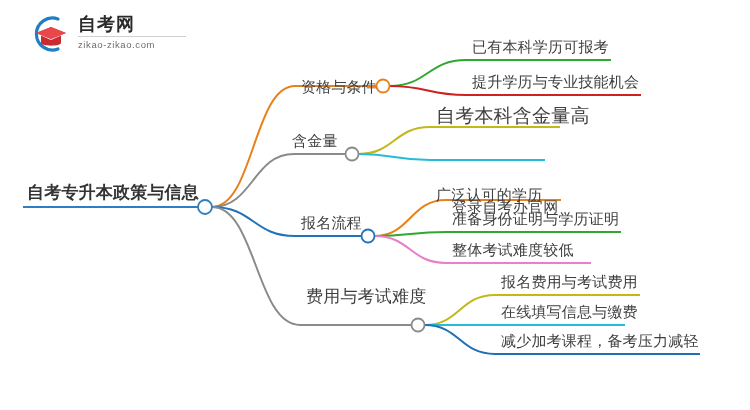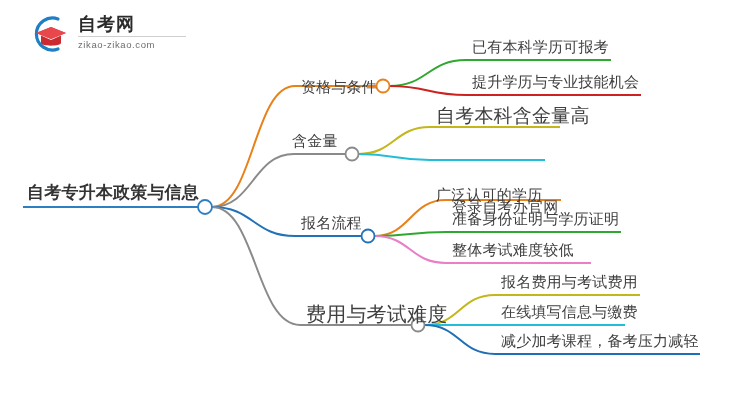--- a/index.html
+++ b/index.html
@@ -152,19 +152,19 @@
       <div class="node-label node-branch" style="left: 301px; top: 79px; font-size: 15px;">资格与条件</div>
       <div class="node-label node-leaf" style="left: 472px; top: 39px; font-size: 15px;">已有本科学历可报考</div>
       <div class="node-label node-leaf" style="left: 472px; top: 74px; font-size: 15px;">提升学历与专业技能机会</div>
       <div class="node-label node-branch" style="left: 292px; top: 133px; font-size: 15px;">含金量</div>
       <div class="node-label node-leaf" style="left: 436px; top: 106px; font-size: 19px;">自考本科含金量高</div>
       <div class="node-label node-leaf" style="left: 436px; top: 139px; font-size: 15px; margin-top: 48px;">广泛认可的学历</div>
       <div class="node-label node-branch" style="left: 301px; top: 215px; font-size: 15px;">报名流程</div>
       <div class="node-label node-leaf" style="left: 452px; top: 179px; font-size: 15px; margin-top: 20px;">登录自考办官网</div>
       <div class="node-label node-leaf" style="left: 452px; top: 211px; font-size: 15px;">准备身份证明与学历证明</div>
       <div class="node-label node-leaf" style="left: 452px; top: 242px; font-size: 15px;">整体考试难度较低</div>
-      <div class="node-label node-branch" style="left: 306px; top: 304px; font-size: 20px; font-family: Liberation Serif, serif;">费用与考试难度</div>
+      <div class="node-label node-branch" style="left: 306px; top: 288px; font-size: 17px; font-family: Liberation Serif, serif;">费用与考试难度</div>
       <div class="node-label node-leaf" style="left: 501px; top: 274px; font-size: 15px;">报名费用与考试费用</div>
       <div class="node-label node-leaf" style="left: 501px; top: 304px; font-size: 15px;">在线填写信息与缴费</div>
       <div class="node-label node-leaf" style="left: 501px; top: 333px; font-size: 15px;">减少加考课程，备考压力减轻</div>
     </div>
 
 </div>
 
 </body></html>

